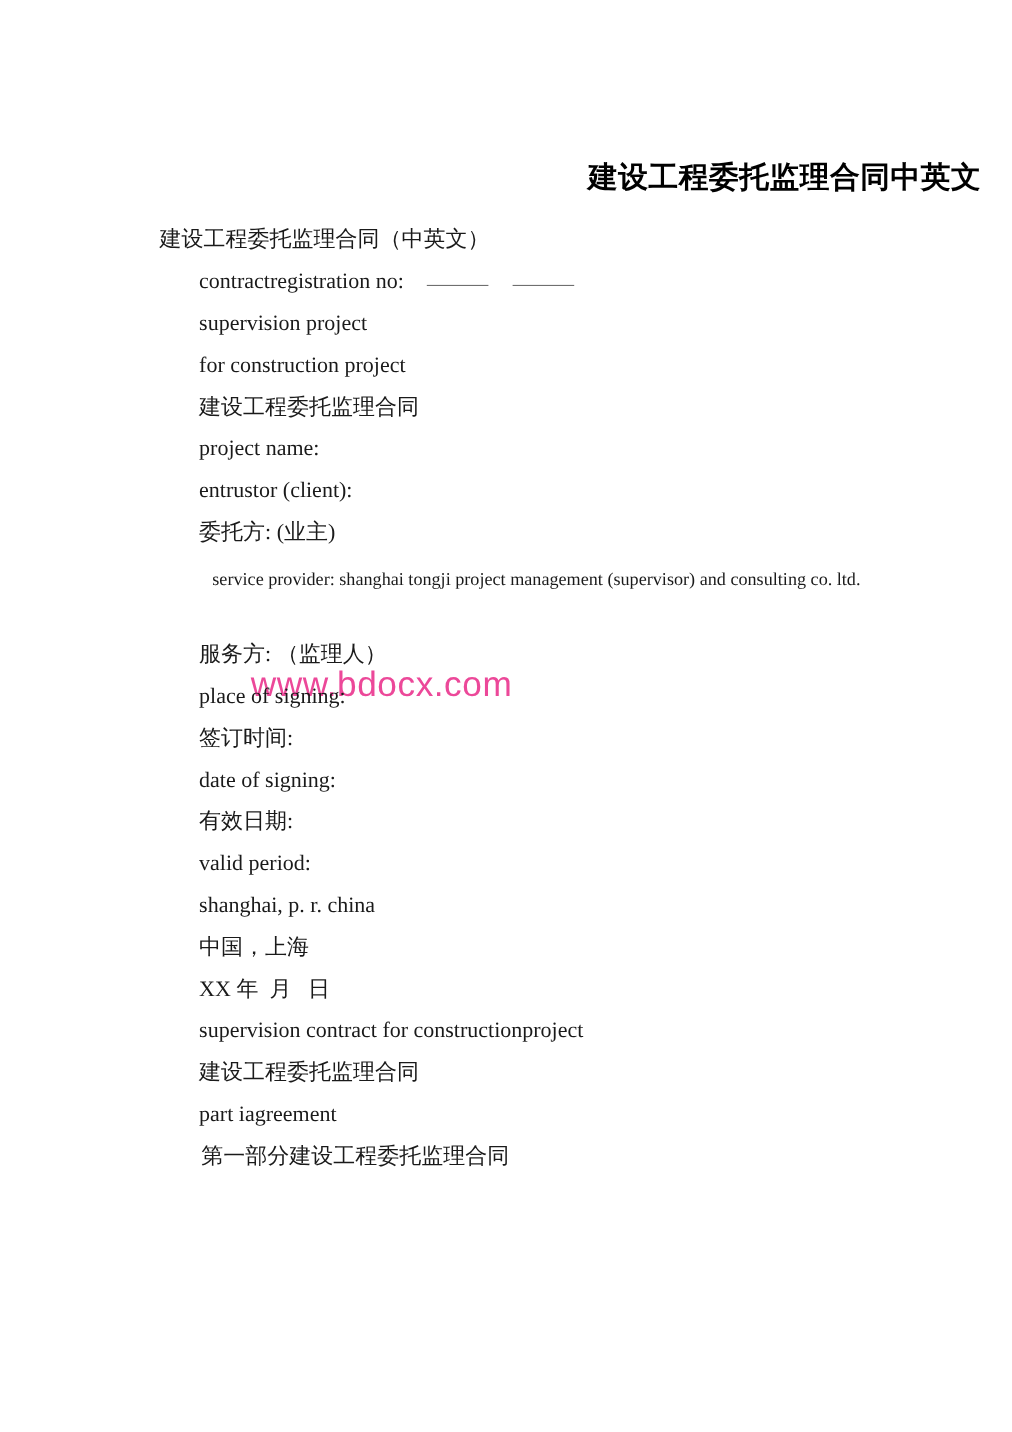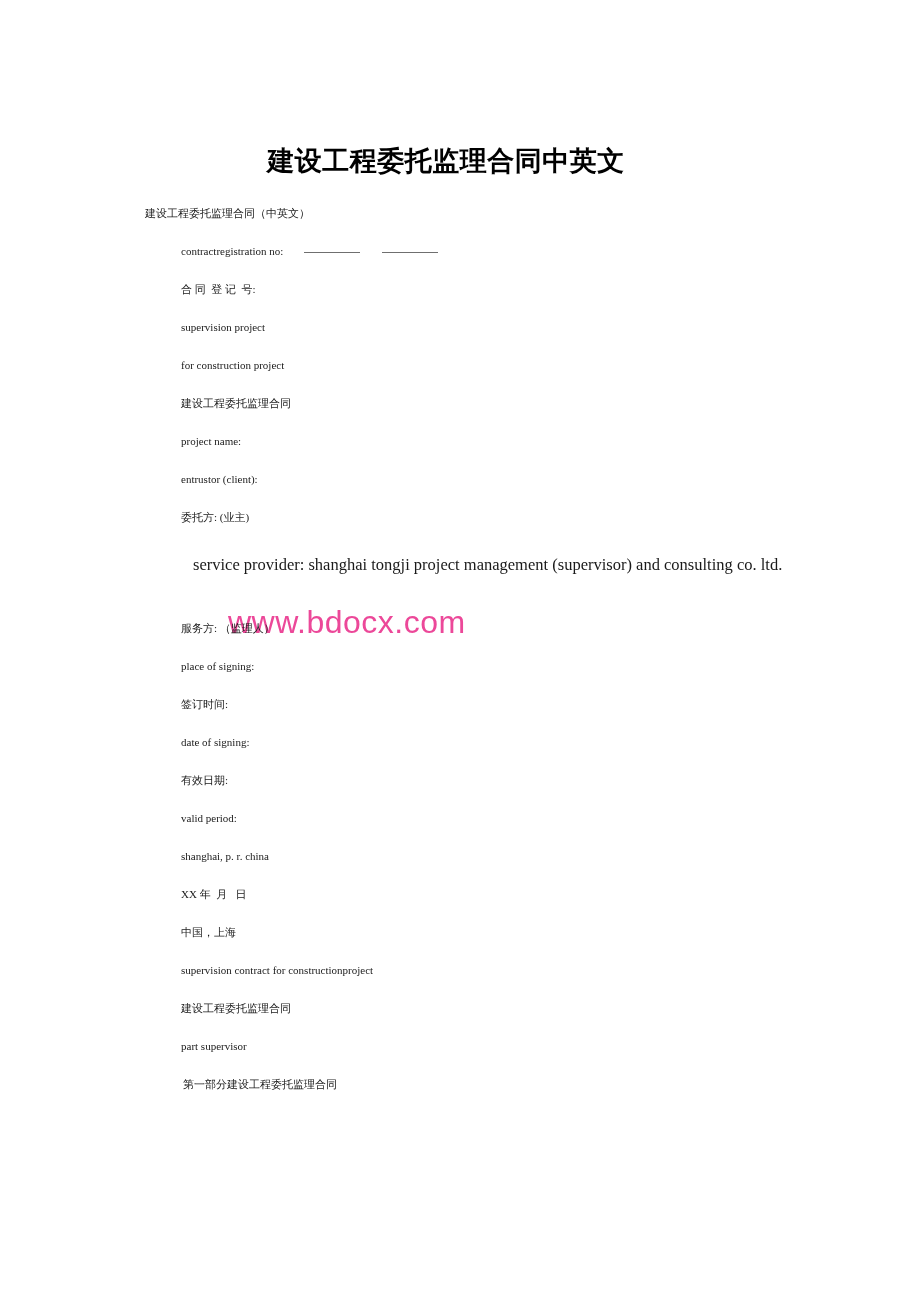--- a/index.html
+++ b/index.html
@@ -43,37 +43,37 @@
     top: 0;
     width: 920px;
     z-index: 2;
   }
 
   .title {
     position: absolute;
     left: 0;
     top: 145px;
     width: 892px;
-    text-align: center;
+    text-align: right;
     font-size: 27px;
     font-weight: bold;
     letter-spacing: 0.5px;
     line-height: 1.25;
     color: #000000;
   }
 
   .body-block {
     position: absolute;
     left: 109px;
     top: 200px;
     width: 662px;
   }
 
   .line {
-    font-size: 11px;
+    font-size: 20px;
     line-height: 1;
     margin: 0;
     padding: 0;
     height: 38px;
     white-space: pre;
   }
 
   .line span.txt {
     display: inline-block;
     padding-top: 8px;
@@ -122,21 +122,20 @@
   <div class="doc">
 
     <div class="title">建设工程委托监理合同中英文</div>
 
     <div class="body-block">
 
       <div class="line"><span class="txt ind-1 cjk">建设工程委托监理合同（中英文）</span></div>
 
       <div class="line"><span class="txt ind-2">contractregistration no:</span><span class="blank-gap"></span><span class="blank-rule"></span><span class="blank-gap"></span><span class="blank-rule"></span></div>
 
-      <div class="line"><span class="txt ind-2 cjk">合 同  登 记  号:</span></div>
 
       <div class="line"><span class="txt ind-2">supervision project</span></div>
 
       <div class="line"><span class="txt ind-2">for construction project</span></div>
 
       <div class="line"><span class="txt ind-2 cjk">建设工程委托监理合同</span></div>
 
       <div class="line"><span class="txt ind-2">project name:</span></div>
 
 
@@ -156,27 +155,27 @@
 
       <div class="line"><span class="txt ind-2">date of signing:</span></div>
 
       <div class="line"><span class="txt ind-2 cjk">有效日期:</span></div>
 
       <div class="line"><span class="txt ind-2">valid period:</span></div>
 
 
       <div class="line"><span class="txt ind-2">shanghai, p. r. china</span></div>
 
+      <div class="line"><span class="txt ind-2 cjk">中国，上海</span></div>
+
       <div class="line"><span class="txt ind-2 cjk">XX 年  月   日</span></div>
-
-      <div class="line"><span class="txt ind-2 cjk">中国，上海</span></div>
 
       <div class="line"><span class="txt ind-2">supervision contract for constructionproject</span></div>
 
       <div class="line"><span class="txt ind-2 cjk">建设工程委托监理合同</span></div>
 
-      <div class="line"><span class="txt ind-2">part supervisor</span></div>
+      <div class="line"><span class="txt ind-2">part iagreement</span></div>
 
       <div class="line"><span class="txt ind-3 cjk">第一部分建设工程委托监理合同</span></div>
 
     </div>
   </div>
 </div>
 
 </body></html>

